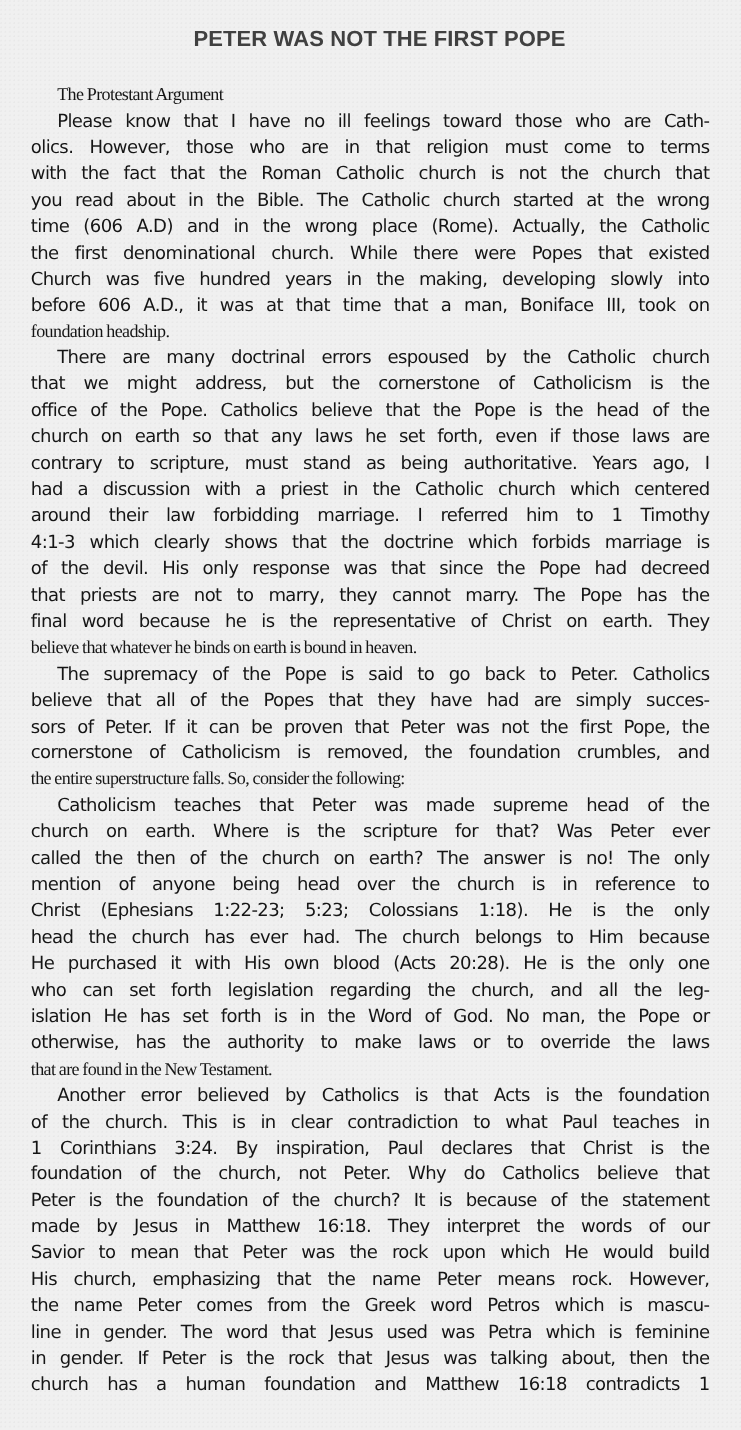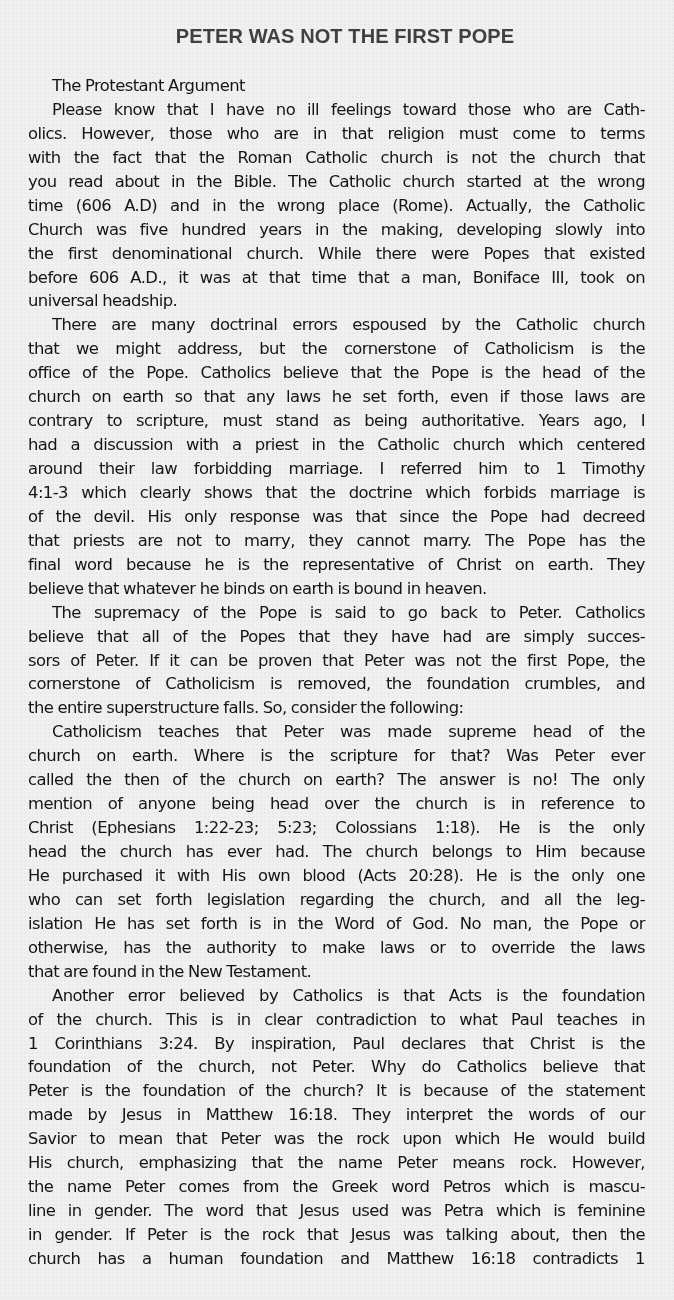--- a/index.html
+++ b/index.html
@@ -54,44 +54,45 @@
       text-align: justify;
       text-align-last: justify;
       word-spacing: -0.5px;
       letter-spacing: -0.55px;
     }
     .line.indent {
       padding-left: 24px;
     }
     .line.last {
       text-align-last: left;
+      font-family: Liberation Serif, serif;
     }
   </style>
 </head>
 <body>
 
 <div class="page">
   <h1 class="title" style="margin:0;">PETER WAS NOT THE FIRST POPE</h1>
 
   <div class="body">
 
     <div>
       <span class="line indent last">The Protestant Argument</span>
     </div>
 
     <div>
       <span class="line indent">Please know that I have no ill feelings toward those who are Cath-</span>
       <span class="line">olics. However, those who are in that religion must come to terms</span>
       <span class="line">with the fact that the Roman Catholic church is not the church that</span>
       <span class="line">you read about in the Bible. The Catholic church started at the wrong</span>
       <span class="line">time (606 A.D) and in the wrong place (Rome). Actually, the Catholic</span>
+      <span class="line">the first denominational church. While there were Popes that existed</span>
       <span class="line">Church was five hundred years in the making, developing slowly into</span>
-      <span class="line">the first denominational church. While there were Popes that existed</span>
       <span class="line">before 606 A.D., it was at that time that a man, Boniface III, took on</span>
-      <span class="line last">universal headship.</span>
+      <span class="line last">foundation headship.</span>
     </div>
 
     <div>
       <span class="line indent">There are many doctrinal errors espoused by the Catholic church</span>
       <span class="line">that we might address, but the cornerstone of Catholicism is the</span>
       <span class="line">office of the Pope. Catholics believe that the Pope is the head of the</span>
       <span class="line">church on earth so that any laws he set forth, even if those laws are</span>
       <span class="line">contrary to scripture, must stand as being authoritative. Years ago, I</span>
       <span class="line">had a discussion with a priest in the Catholic church which centered</span>
       <span class="line">around their law forbidding marriage. I referred him to 1 Timothy</span>

